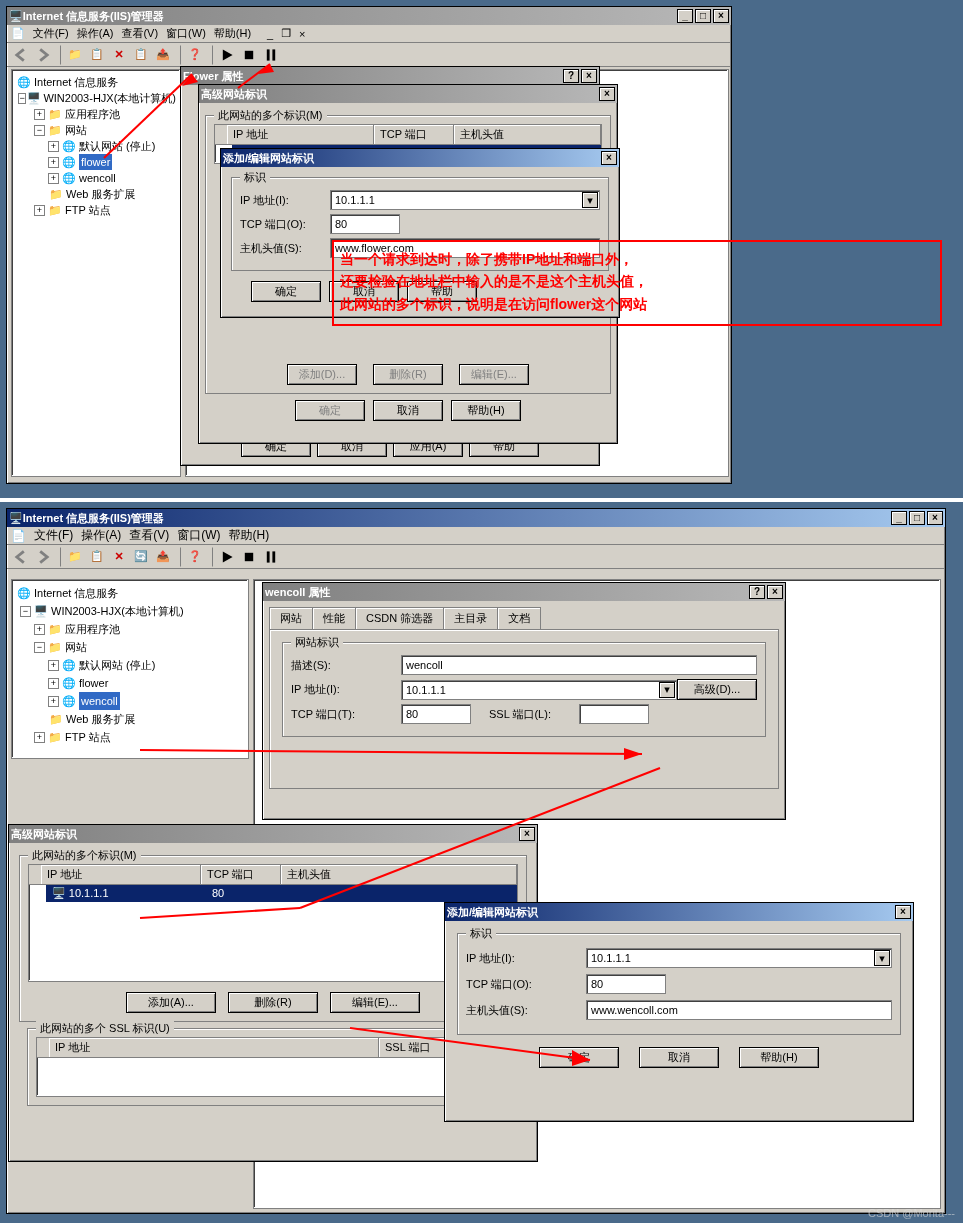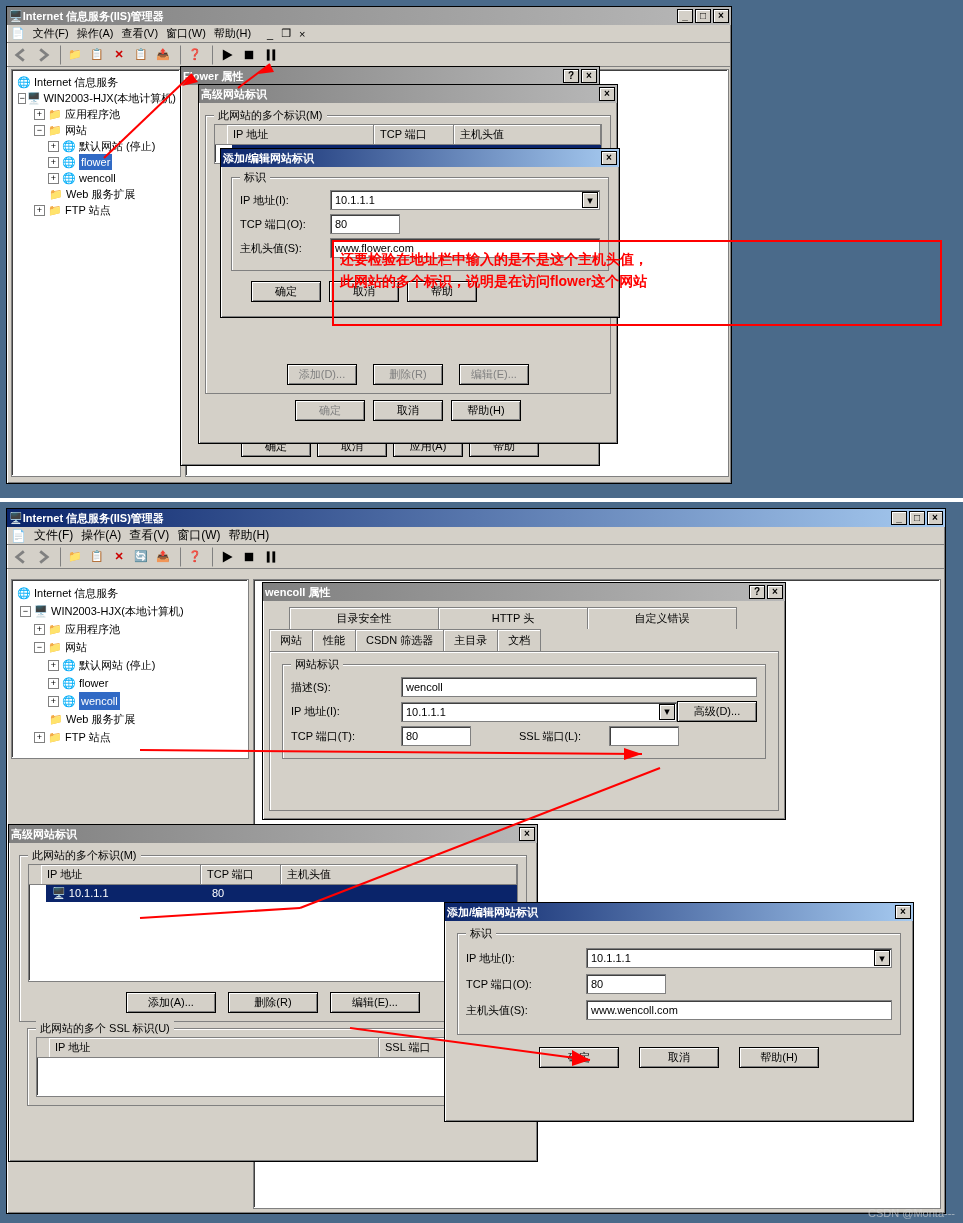--- a/index.html
+++ b/index.html
@@ -248,20 +248,21 @@
   </div>
 </div>
 
 <svg class="overlay" style="left:0;top:0;width:740px;height:340px;">
   <line x1="104" y1="158" x2="192" y2="74" stroke="#f00" stroke-width="2"></line>
   <polygon points="192,74 182,86 198,82" fill="#f00"></polygon>
   <line x1="238" y1="88" x2="270" y2="64" stroke="#f00" stroke-width="2"></line>
   <polygon points="270,64 258,74 274,72" fill="#f00"></polygon>
 </svg>
 <div class="overlay" style="left:332px;top:240px;width:610px;height:86px;border:2px solid #f00;color:#f00;font-size:14px;font-weight:bold;padding:6px;line-height:1.6;">
+  <div>当一个请求到达时，除了携带IP地址和端口外，</div>
   <div>还要检验在地址栏中输入的是不是这个主机头值，</div>
   <div>此网站的多个标识，说明是在访问flower这个网站</div>
 </div>
 
 <div style="position:absolute;left:0;top:498px;width:963px;height:4px;background:#fff;"></div>
 
 <div class="win" style="left:6px;top:508px;width:940px;height:706px;">
   <div class="title">
     <span class="ic">🖥️</span>
     <span>Internet 信息服务(IIS)管理器</span>
@@ -377,25 +378,20 @@
 </div>
 
 <div class="win" style="left:262px;top:582px;width:524px;height:238px;">
   <div class="title inactive">
     <span>wencoll 属性</span>
     <span class="spacer"></span>
     <span class="wbtn">?</span>
     <span class="wbtn">×</span>
   </div>
   <div style="padding:6px;">
-    <div class="tabs" style="margin-left:20px;">
-      <div class="tab" style="width:150px;text-align:center">目录安全性</div>
-      <div class="tab" style="width:150px;text-align:center">HTTP 头</div>
-      <div class="tab" style="width:150px;text-align:center">自定义错误</div>
-    </div>
     <div class="tabs">
       <div class="tab active">网站</div>
       <div class="tab">性能</div>
       <div class="tab">CSDN 筛选器</div>
       <div class="tab">主目录</div>
       <div class="tab">文档</div>
     </div>
     <div class="tabpane" style="padding:6px;height:160px;">
       <div class="grp">
         <div class="lab">网站标识</div>
@@ -411,21 +407,21 @@
               <span>10.1.1.1</span>
               <span class="arr">▾</span>
             </div>
           <div class="btn" style="margin-left:0;min-width:80px">高级(D)...</div>
         </div>
         <div style="display:flex;align-items:center;margin:4px 0;">
           <div style="width:110px">TCP 端口(T):</div>
           <div class="field" style="width:70px">
               <span>80</span>
             </div>
-          <div style="width:90px;margin-left:48px">SSL 端口(L):</div>
+          <div style="width:90px;margin-left:18px">SSL 端口(L):</div>
           <div class="field" style="width:70px">
               <span></span>
             </div>
         </div>
       </div>
     </div>
   </div>
 </div>
 
 <div class="win" style="left:8px;top:824px;width:530px;height:338px;">

